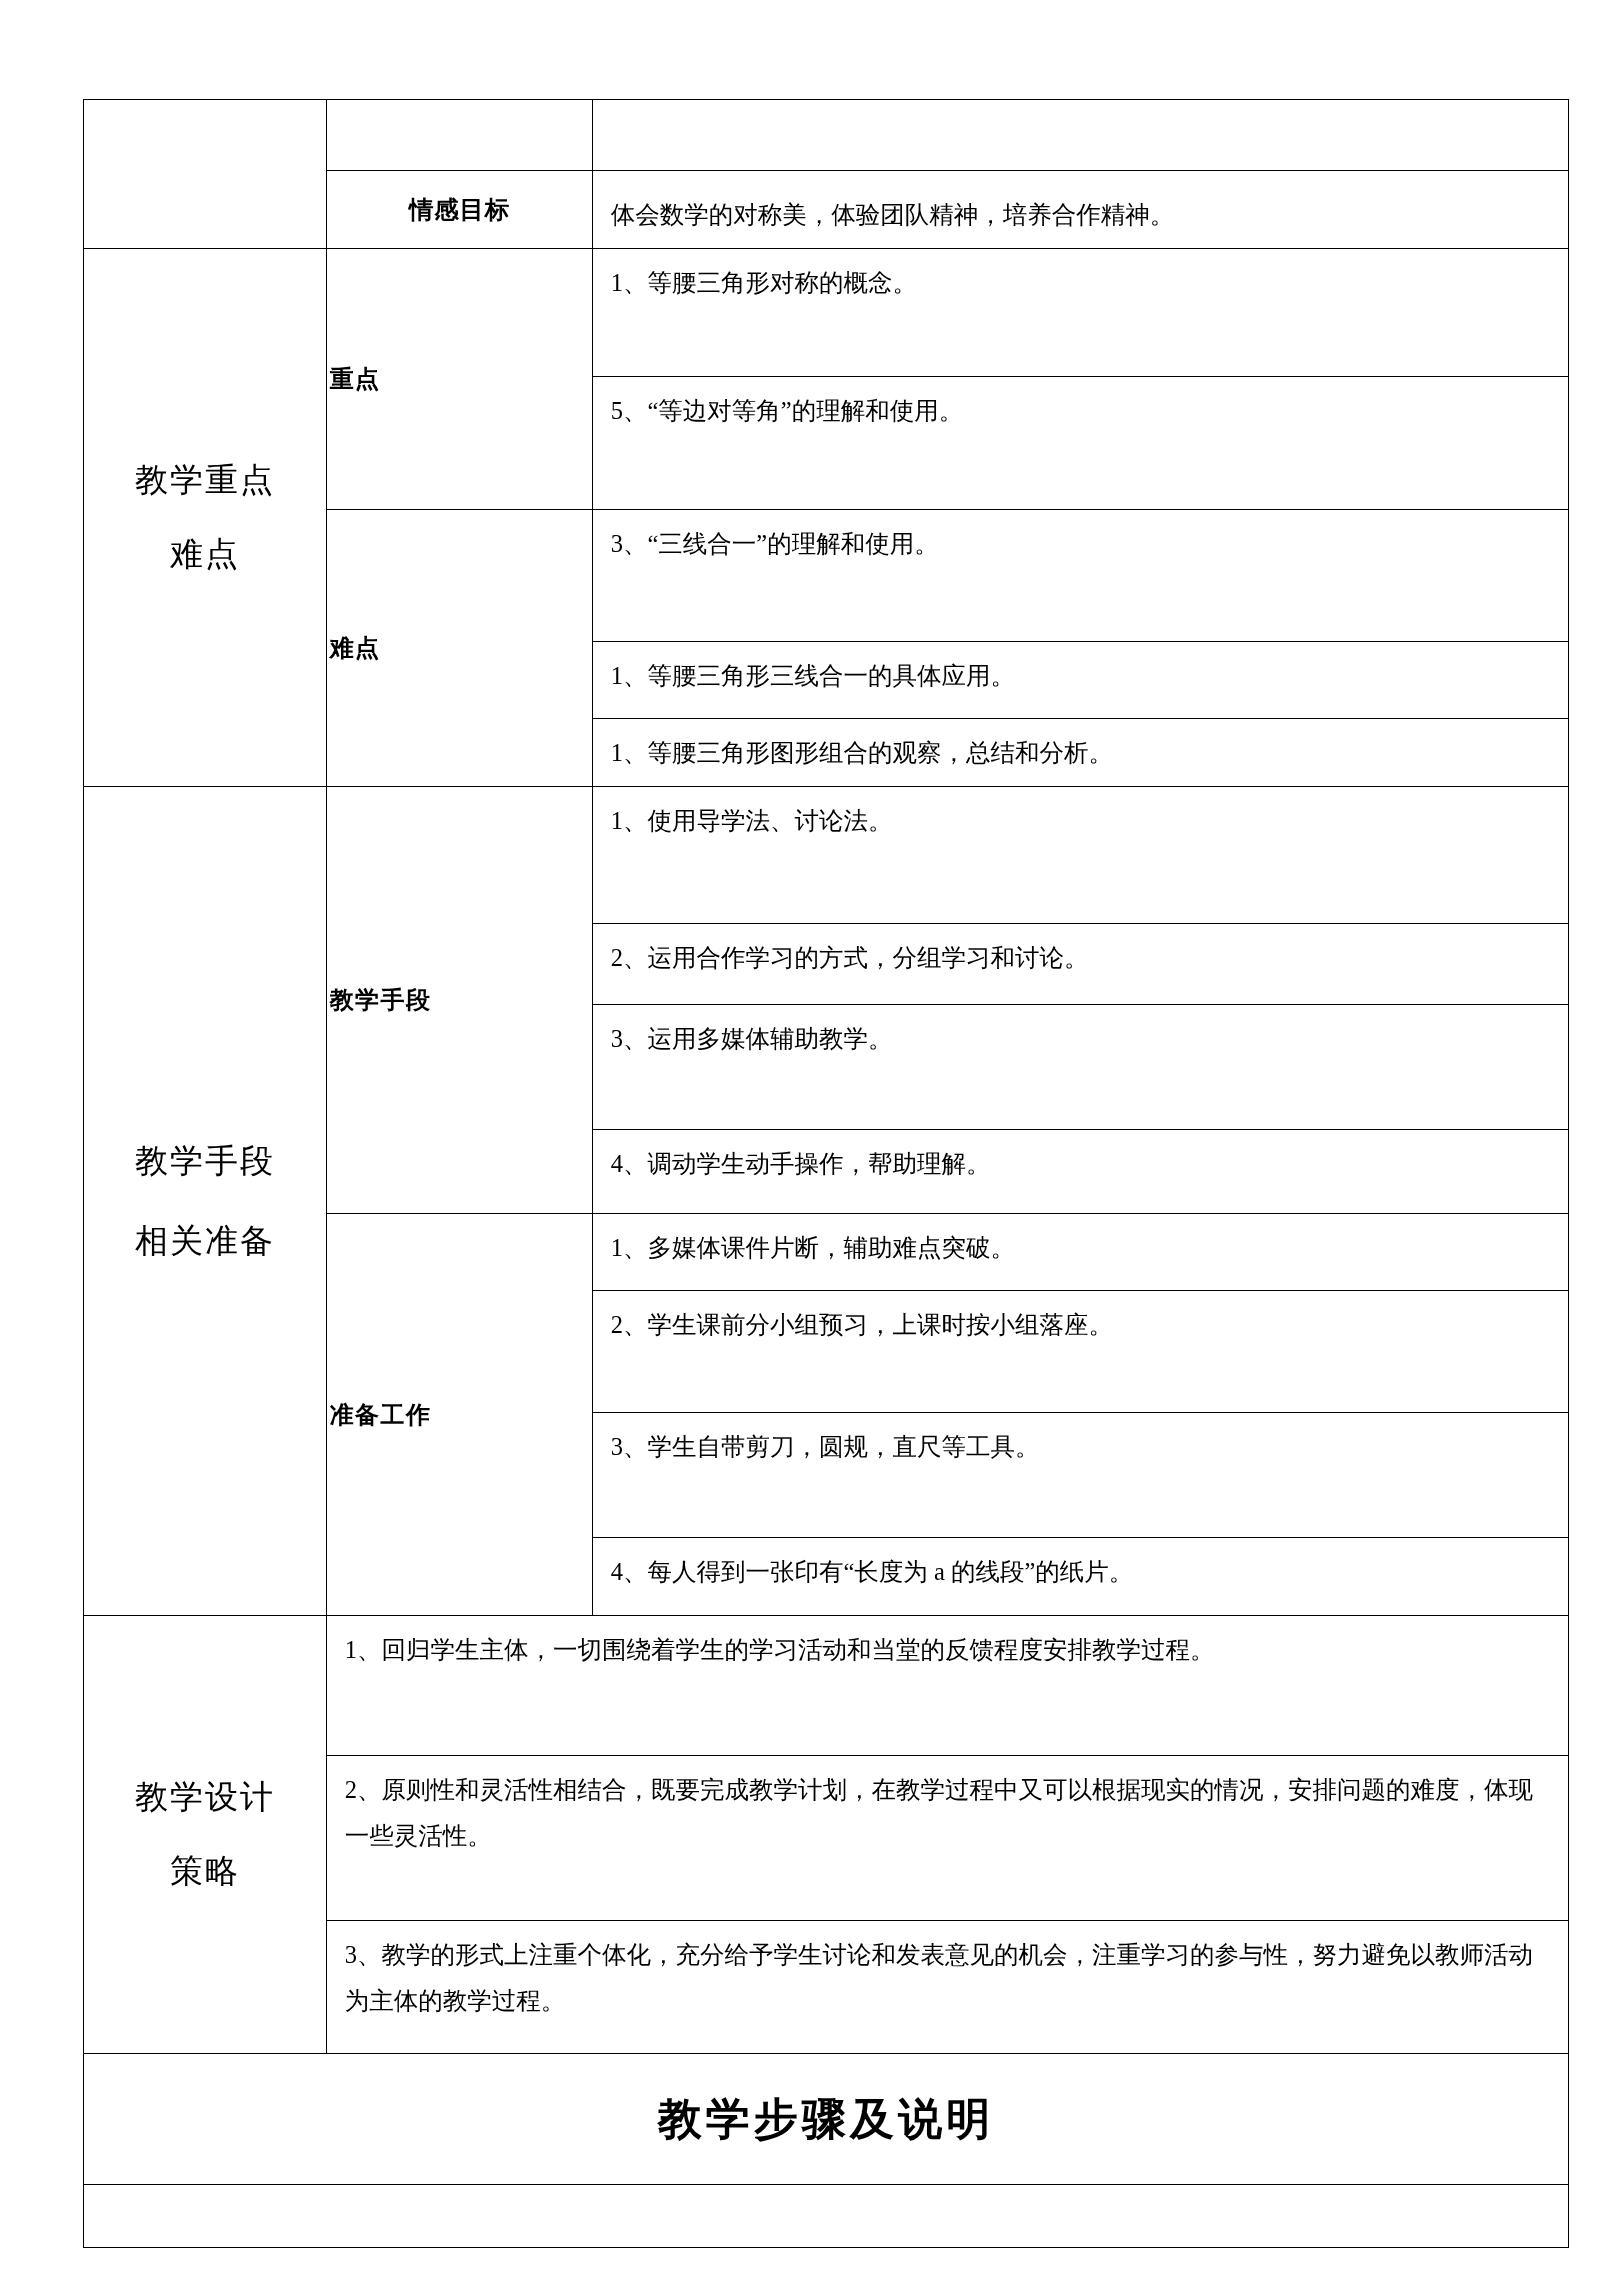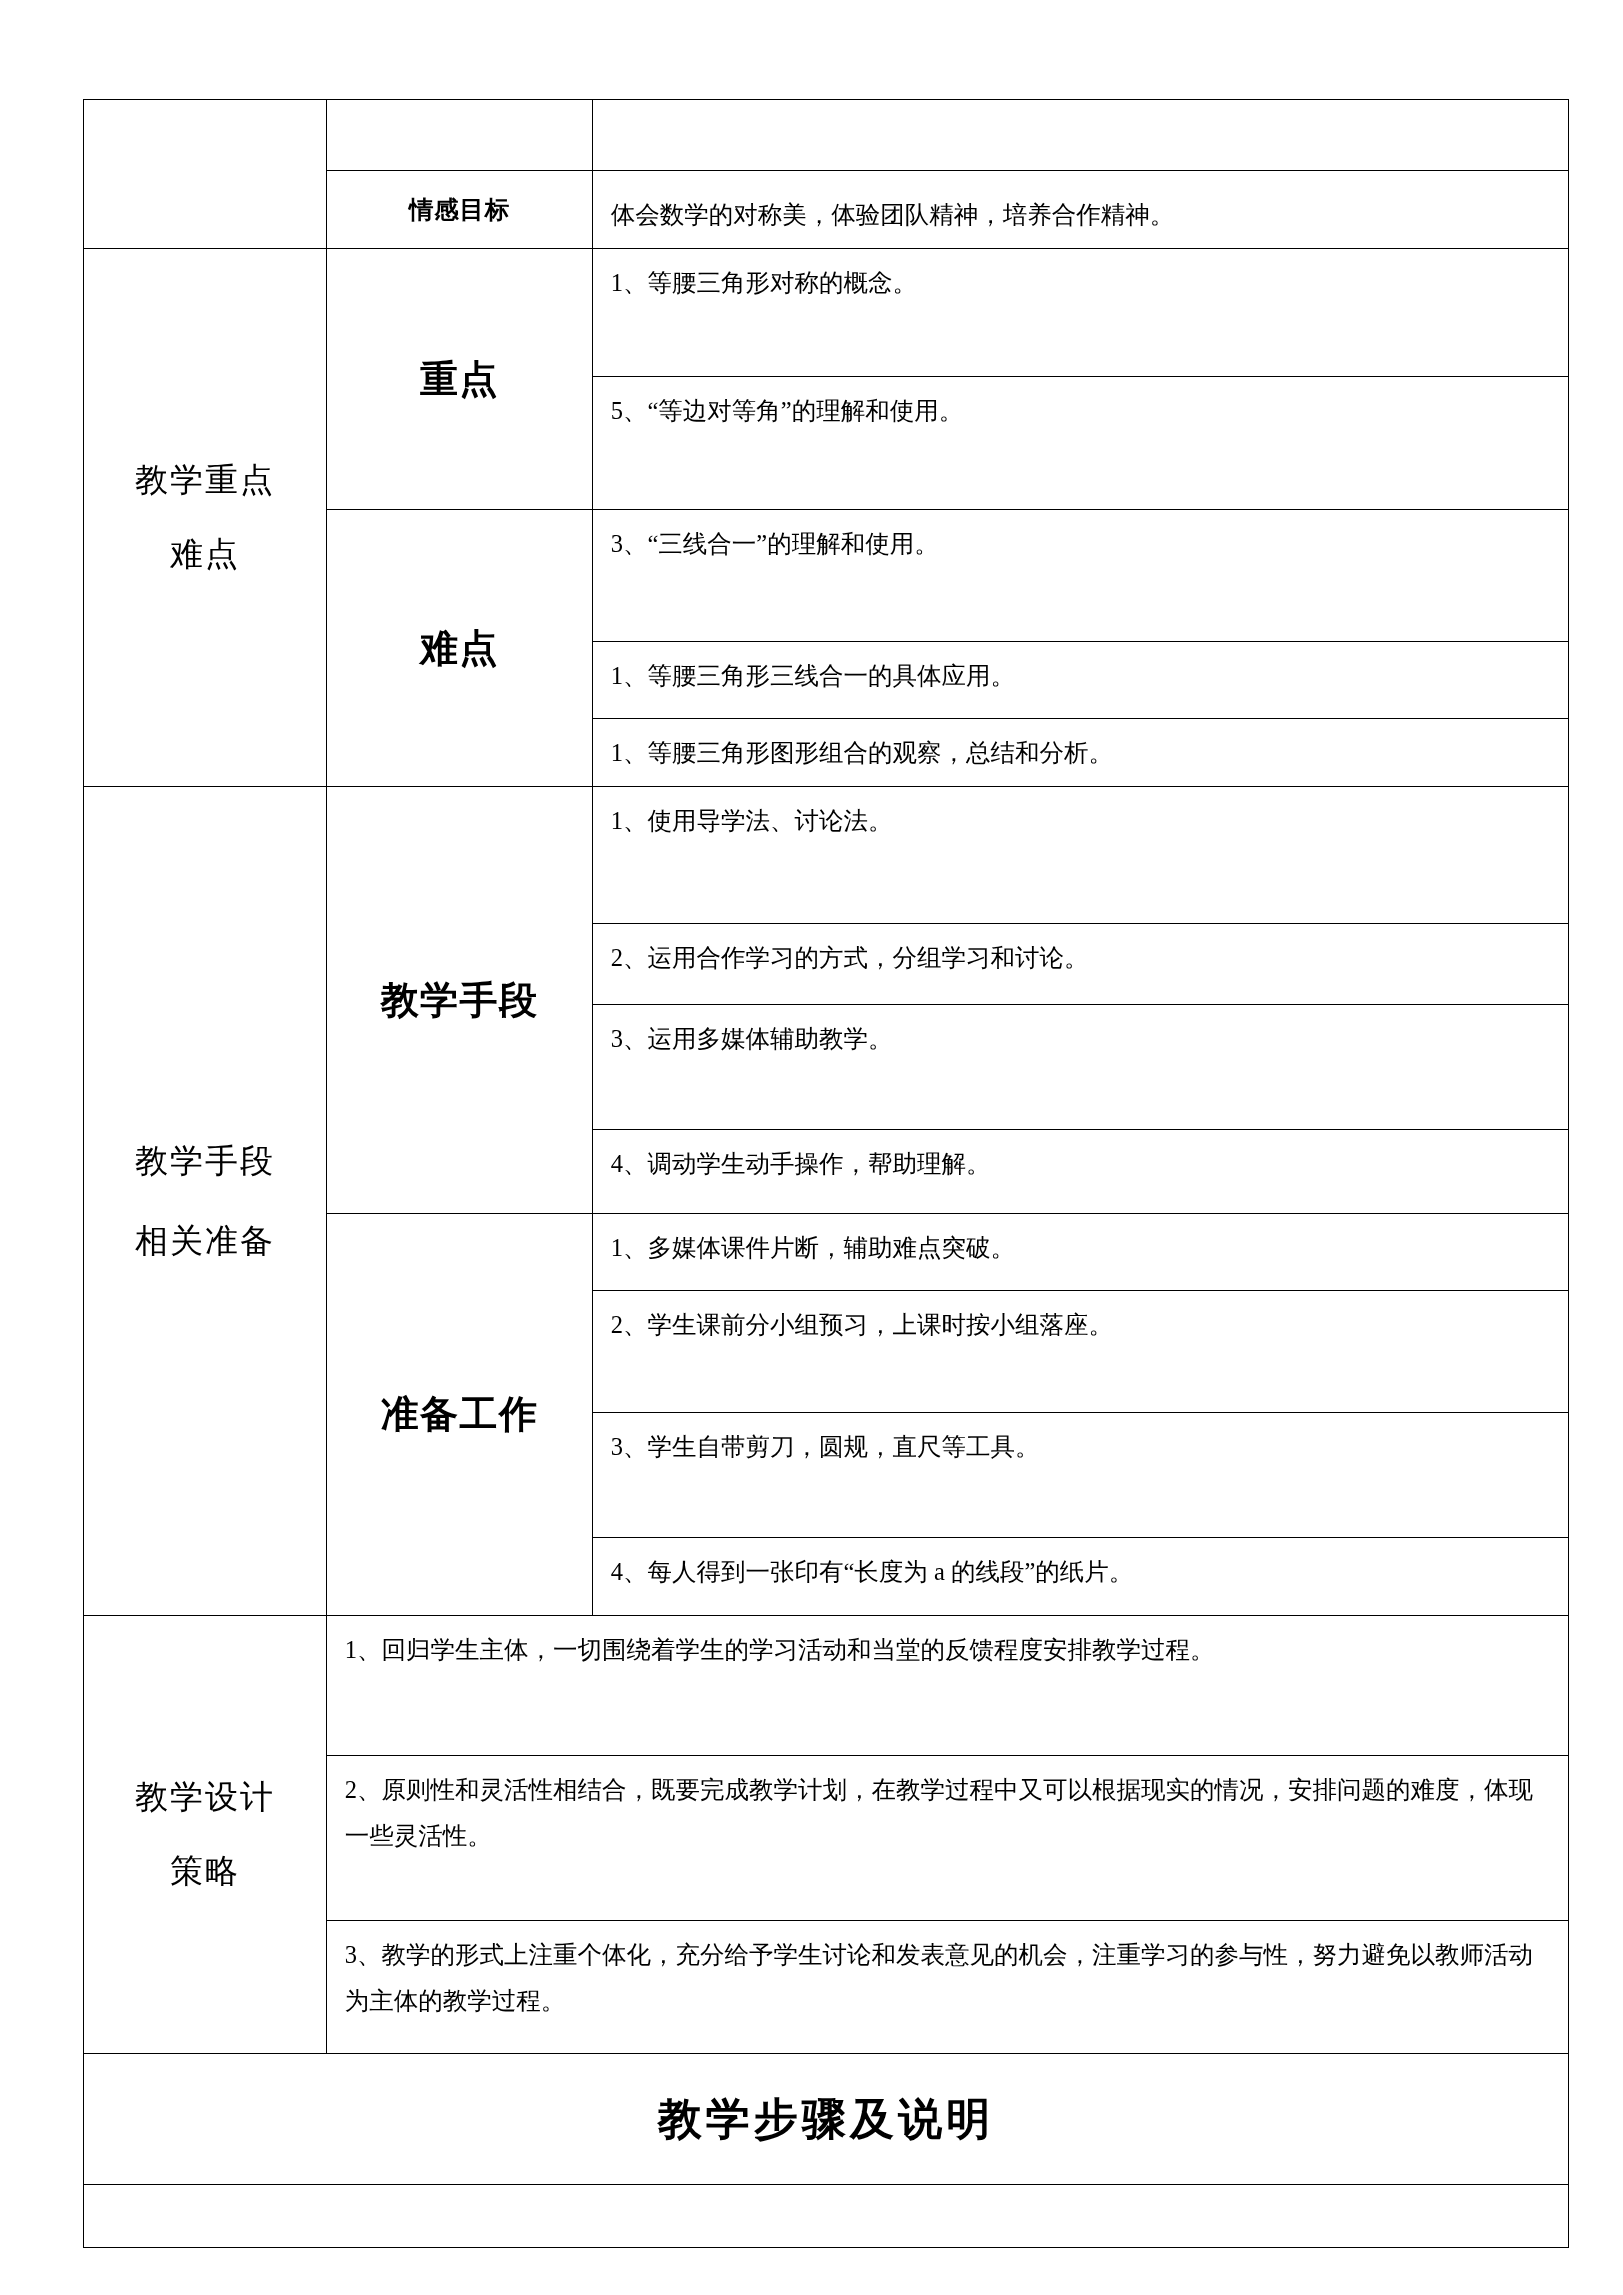--- a/index.html
+++ b/index.html
@@ -36,22 +36,22 @@
     text-align: left;
   }
   td.cell-body.v-mid {
     vertical-align: middle;
     padding-top: 13px;
     padding-bottom: 2.7px;
   }
   
   td.cell-label-mid {
     vertical-align: middle;
-    text-align: center;
-    font-size: 38px;
+    text-align: left;
+    font-size: 24px;
     font-weight: bold;
     letter-spacing: 1.4px;
     padding: 2.7px;
   }
   
   td.cell-label-goal {
     vertical-align: middle;
     text-align: center;
     font-size: 24.5px;
     font-weight: bold;

